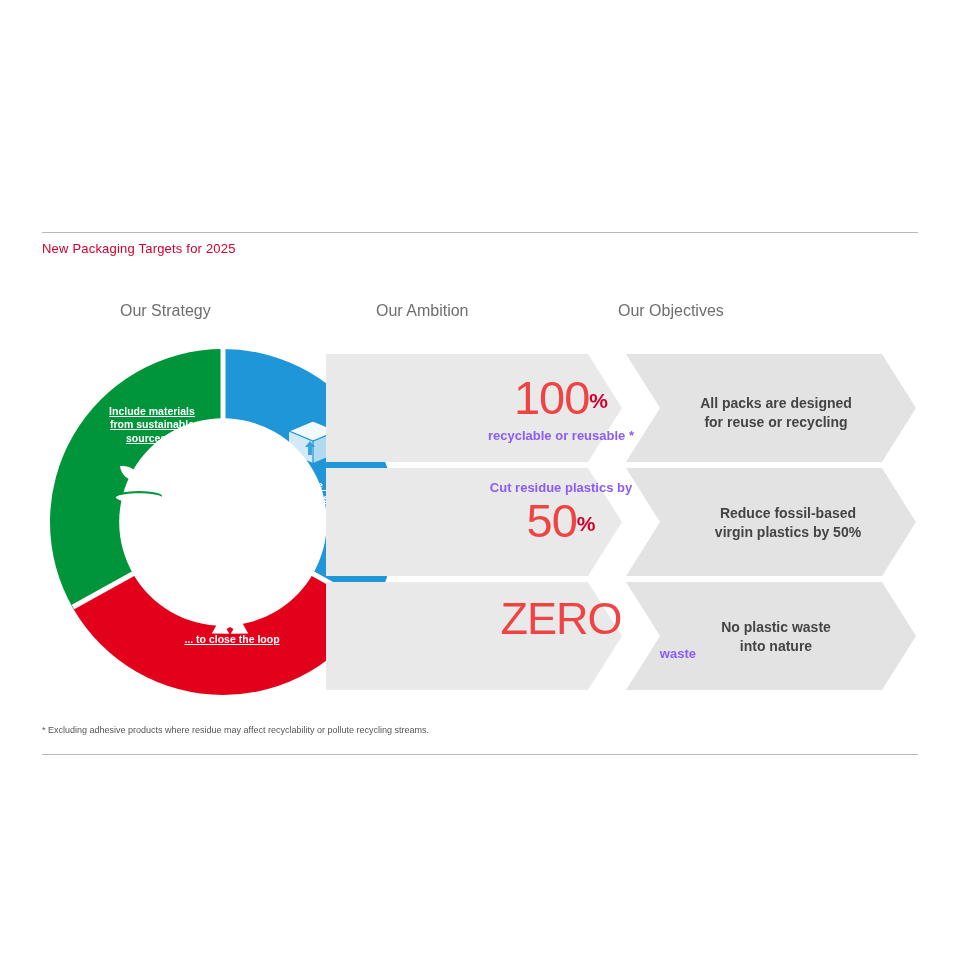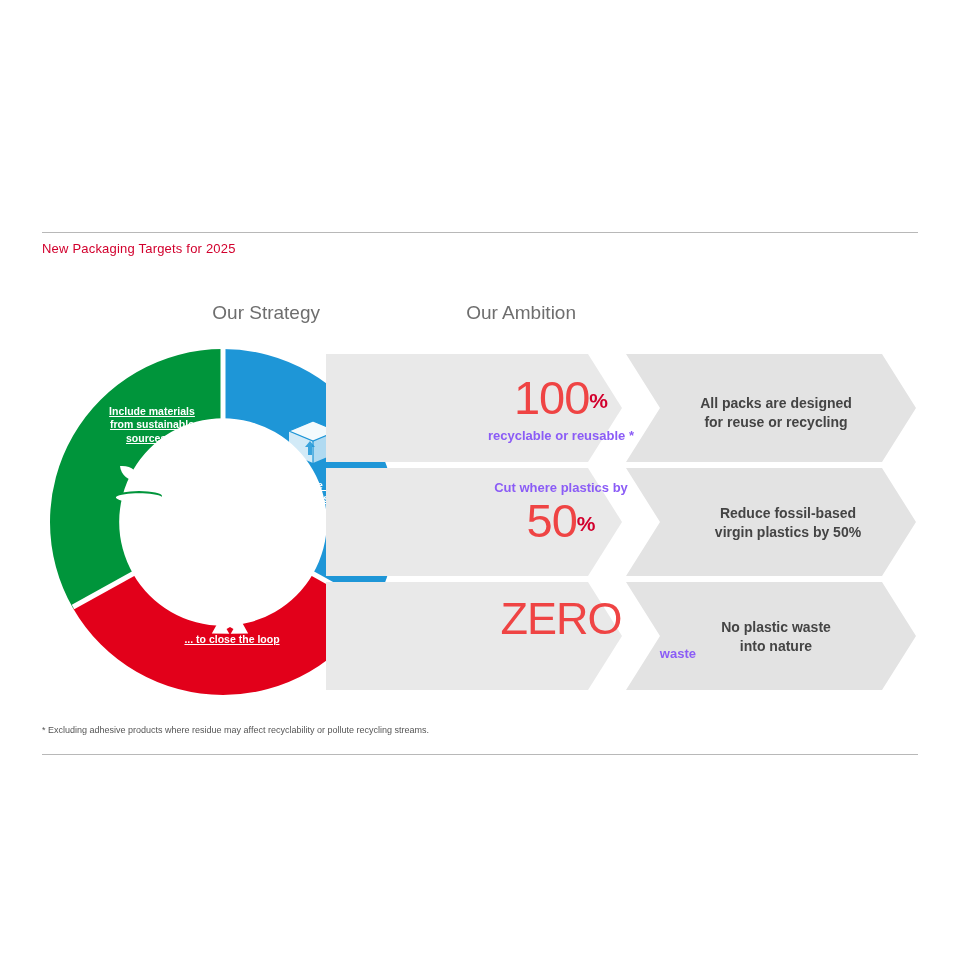--- a/index.html
+++ b/index.html
@@ -37,23 +37,23 @@
     top: 229px;
     font-size: 13px;
     color: #d2002d;
     letter-spacing: 0.2px;
     white-space: nowrap;
   }
 
   .col-heading {
     position: absolute;
     top: 290px;
-    font-size: 19px;
+    font-size: 16px;
     color: #6e6e6e;
-    text-align: right;
+    text-align: left;
     white-space: nowrap;
   }
   #heading-strategy  { left: 120px; width: 200px; }
   #heading-ambition  { left: 376px; width: 200px; }
   #heading-objectives{ left: 618px; width: 200px; }
 
   
   #donut {
     position: absolute;
     left: 46px;
@@ -143,20 +143,21 @@
 <body>
 
 <div id="slide">
 
   <div class="rule top"></div>
 
   <div class="slide-title">New Packaging Targets for 2025</div>
 
   <div class="col-heading" id="heading-strategy">Our Strategy</div>
   <div class="col-heading" id="heading-ambition">Our Ambition</div>
+  <div class="col-heading" id="heading-objectives">Our Objectives</div>
 
   <div id="donut">
     <svg width="354" height="354" viewBox="0 0 354 354">
 
       <path fill="#00953b" d="M 177 4
                A 173 173 0 0 0 27.17 263.5
                L 87.09 228.9
                A 103.8 103.8 0 0 1 177 73.2
                Z"></path>
 
@@ -241,21 +242,21 @@
     </svg>
 
     
     <div class="band-text" id="amb1">
       <span class="amb-big">100</span><span class="amb-pct">%</span>
       <span class="amb-sub">recyclable or reusable *</span>
     </div>
 
     
     <div class="band-text" id="amb2">
-      <span class="amb-sub">Cut where plastics by</span>
+      <span class="amb-sub">Cut residue plastics by</span>
       <span class="amb-big">50</span><span class="amb-pct">%</span>
     </div>
 
     
     <div class="band-text" id="amb3">
       <span class="amb-big">ZERO</span>
       <span class="amb-sub">waste</span>
     </div>
 
     

